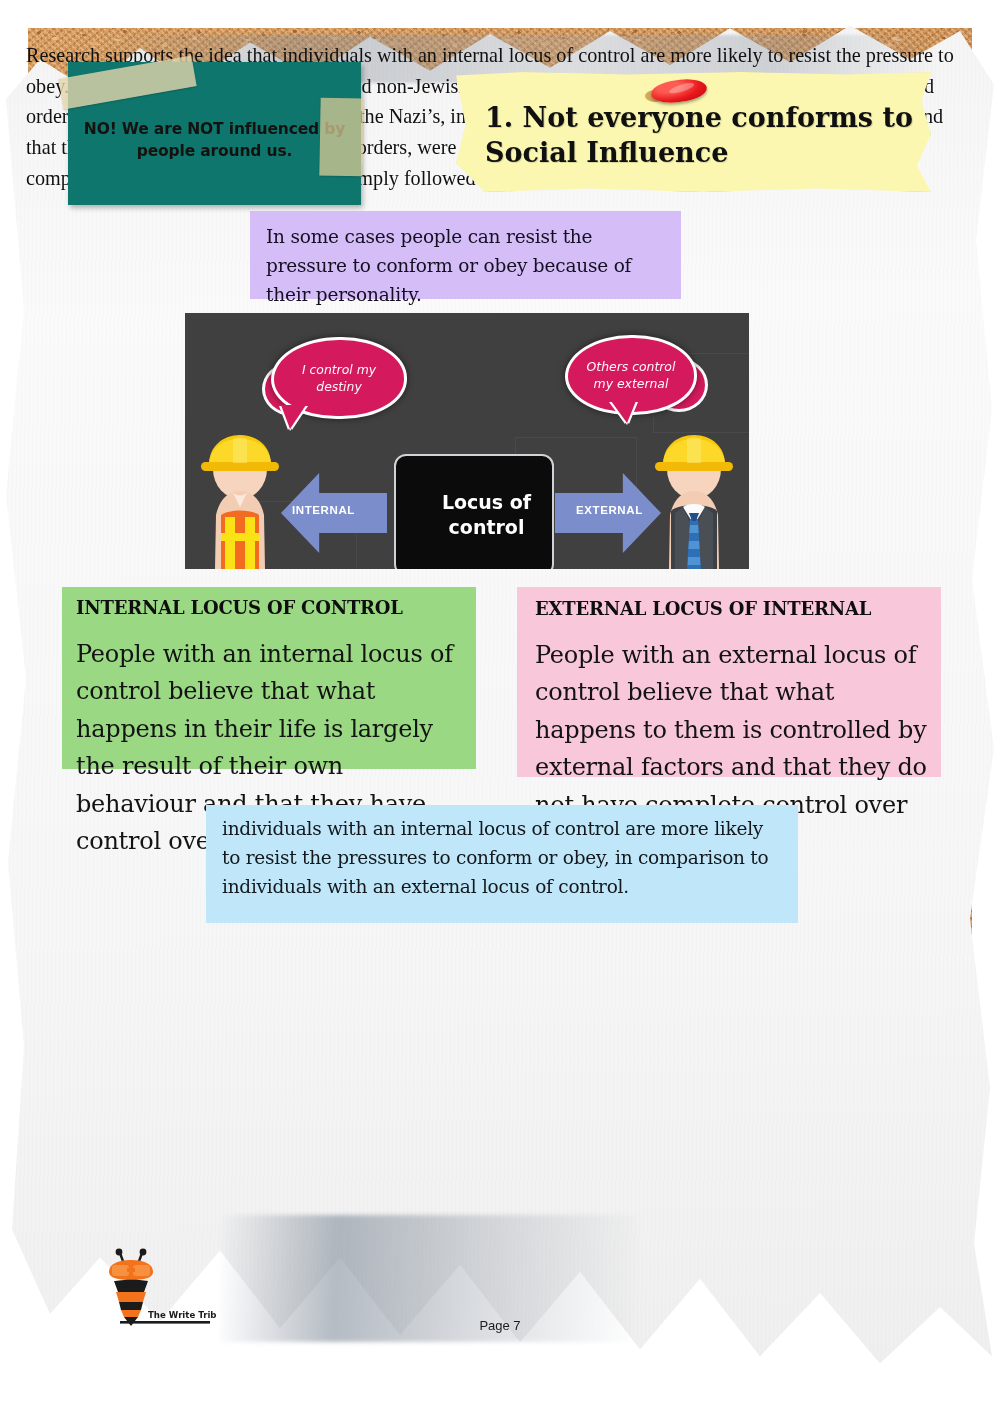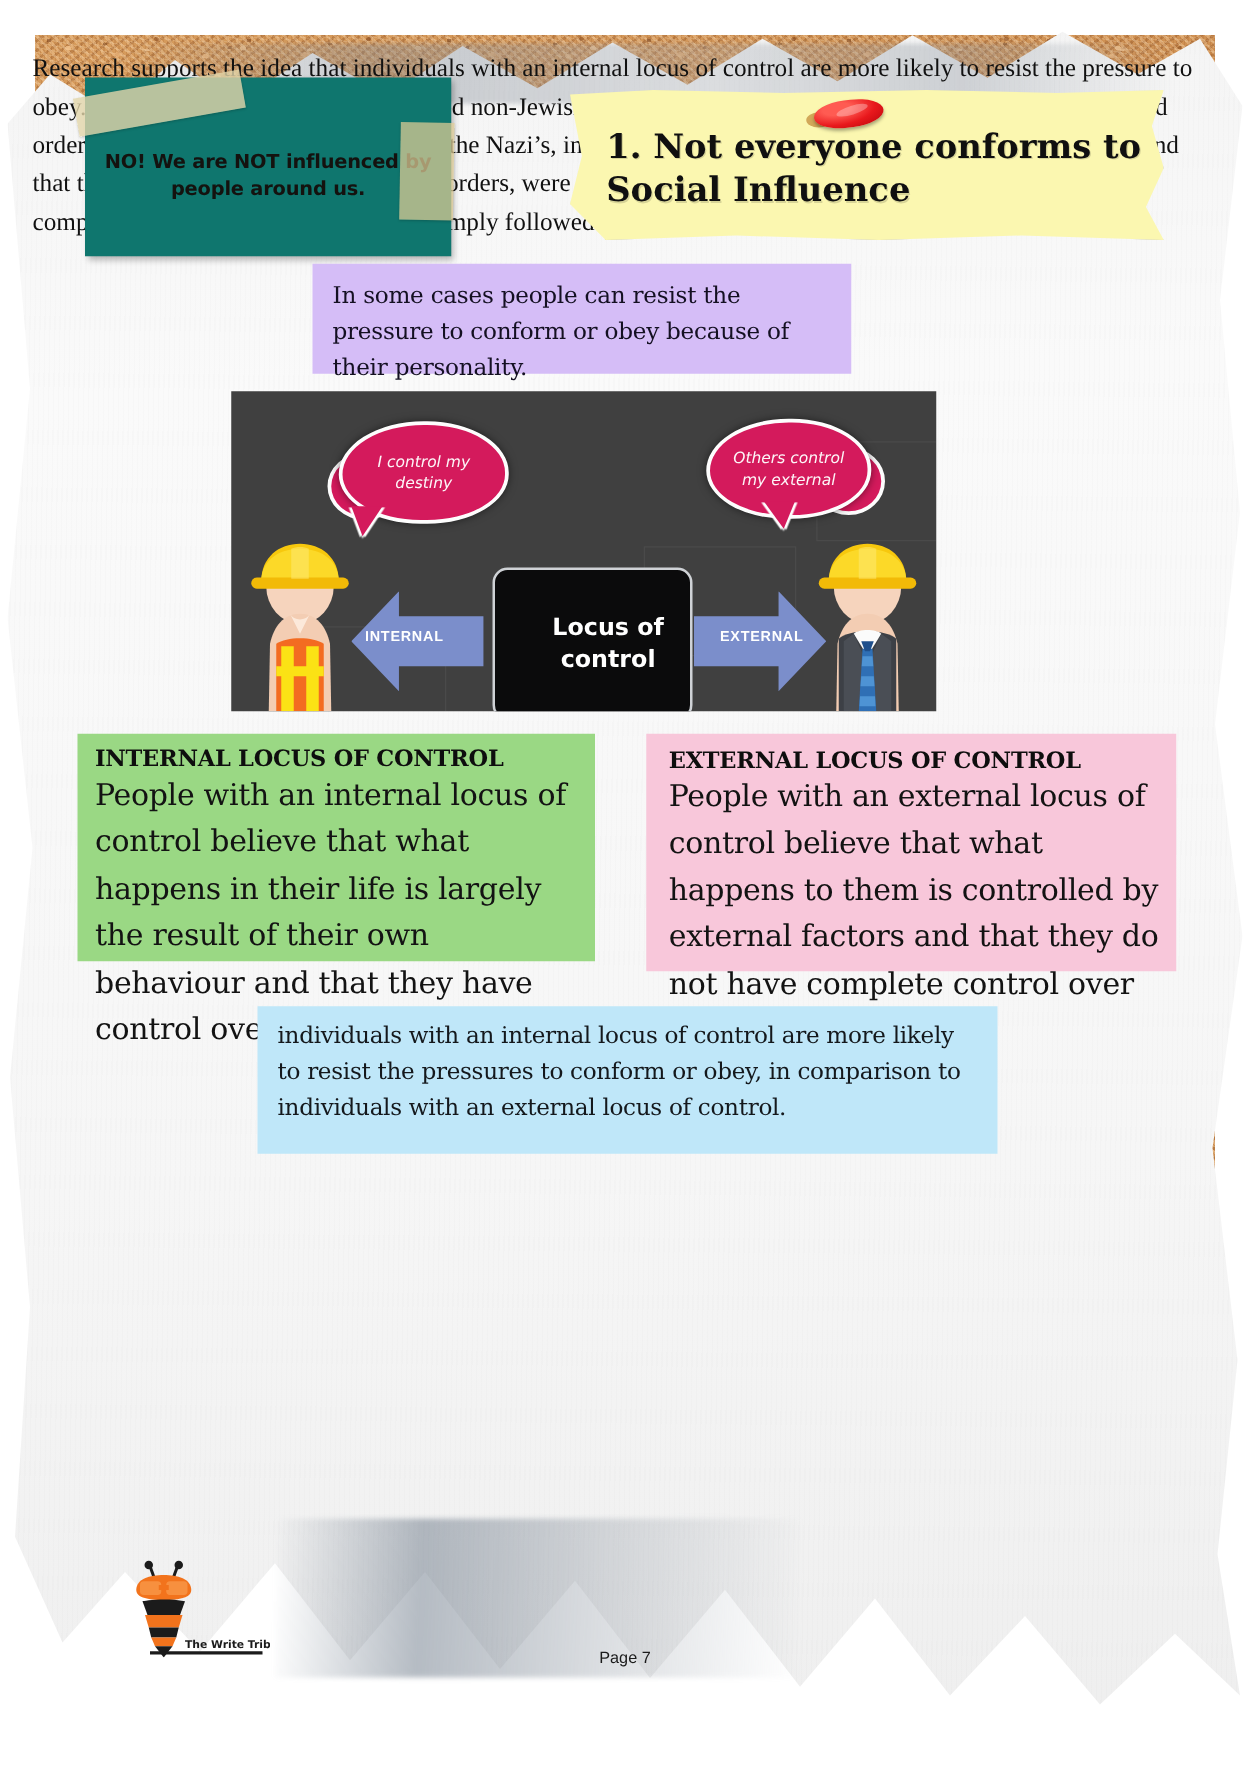--- a/index.html
+++ b/index.html
@@ -303,21 +303,21 @@
     background: #f8c7da;
     z-index: 5;
     padding: 11px 14px 0 18px;
   }
   .card-heading {
     font-family: "DejaVu Serif", serif;
     font-weight: bold;
     font-size: 18px;
     letter-spacing: -.2px;
     color: #0e0e0e;
-    margin-bottom: 0;
+    margin-bottom: 18px;
   }
   .card-body {
     font-family: "DejaVu Serif", serif;
     font-size: 24px;
     line-height: 1.56;
     color: #131313;
     letter-spacing: -.25px;
   }
 
   
@@ -490,21 +490,21 @@
       <path d="M42 10 L42 34 L56 34 L56 10 C52 8 46 8 42 10 Z" fill="#fde86a" opacity=".6"></path>
     </svg>
   </div>
 
   <div class="panel" id="internal-card">
     <div class="card-heading">INTERNAL LOCUS OF CONTROL</div>
     <div class="card-body">People with an internal locus of control believe that what happens in their life is largely the result of their own behaviour and that they have control over their life.</div>
   </div>
 
   <div class="panel" id="external-card">
-    <div class="card-heading">EXTERNAL LOCUS OF CONTROL</div>
+    <div class="card-heading">EXTERNAL LOCUS OF INTERNAL</div>
     <div class="card-body">People with an external locus of control believe that what happens to them is controlled by external factors and that they do not have complete control over their life.</div>
   </div>
 
   <div class="panel" id="conclusion-box">
     <div class="body-text">individuals with an internal locus of control are more likely to resist the pressures to conform or obey, in comparison to individuals with an external locus of control.</div>
   </div>
 
   <div id="research-note">
     <div id="research-paper"></div>
     <div id="research-smudge-top"></div>

